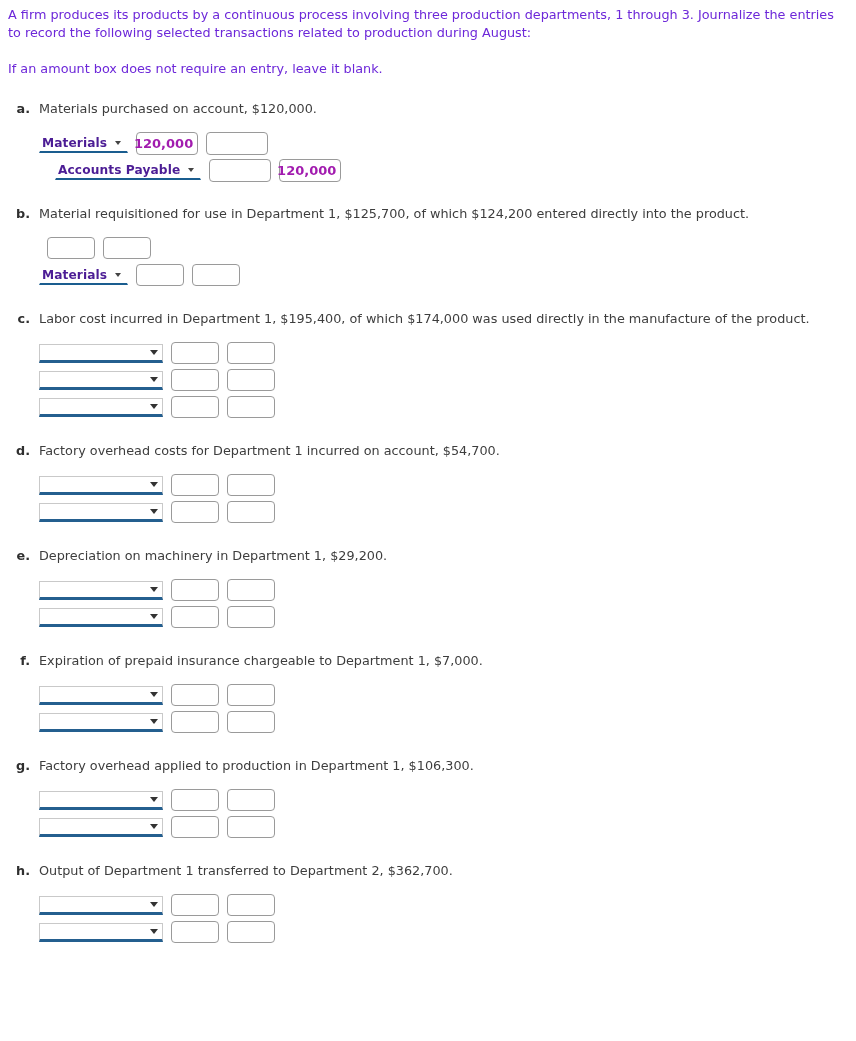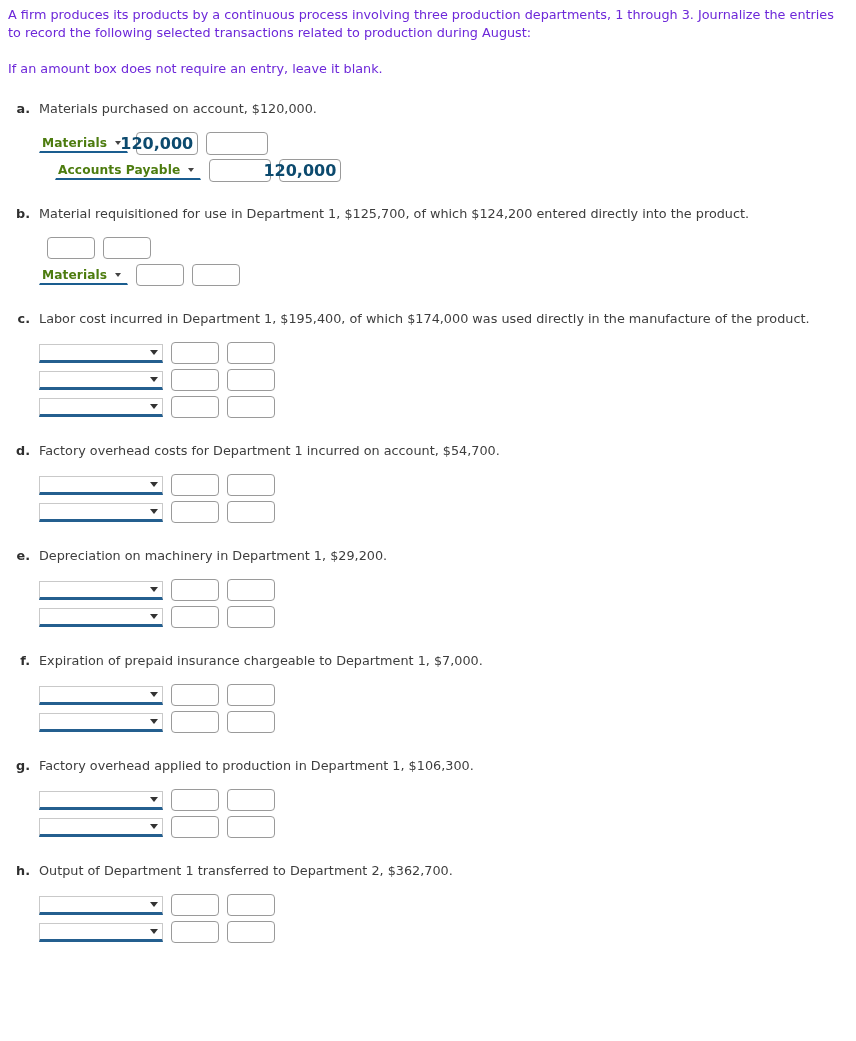--- a/index.html
+++ b/index.html
@@ -79,21 +79,21 @@
     position: relative;
     height: 19px;
     box-sizing: border-box;
     background: #ffffff;
     border: 1px solid #c9c9c9;
     border-bottom: 3px solid #245f8f;
     display: flex;
     align-items: center;
     font-size: 12.2px;
     font-weight: bold;
-    color: #4d7c0f;
+    color: #4c1d95;
     padding: 0 16px 0 3px;
     white-space: nowrap;
   }
   .sel.empty {
     width: 124px;
     padding: 0;
   }
   .sel .caret {
     position: absolute;
     right: 4px;
@@ -129,23 +129,23 @@
 
   
   .amt {
     height: 22px;
     width: 48px;
     box-sizing: border-box;
     border: 1px solid #9a9a9a;
     border-radius: 4px;
     background: #ffffff;
     margin-left: 8px;
-    font-size: 16px;
+    font-size: 13px;
     font-weight: bold;
-    color: #0c4a6e;
+    color: #a21caf;
     display: flex;
     align-items: center;
     justify-content: flex-end;
     padding-right: 4px;
     position: relative;
   }
   .amt.wide {
     width: 62px;
     height: 23px;
   }

